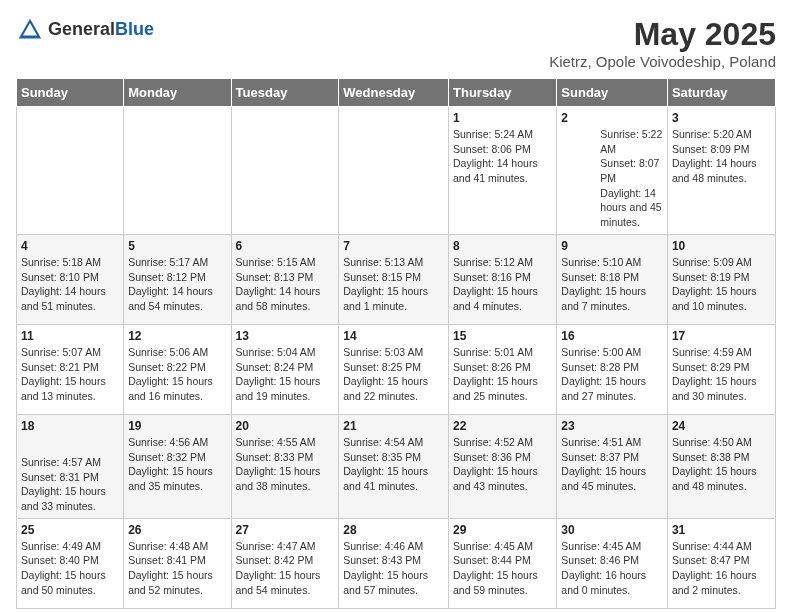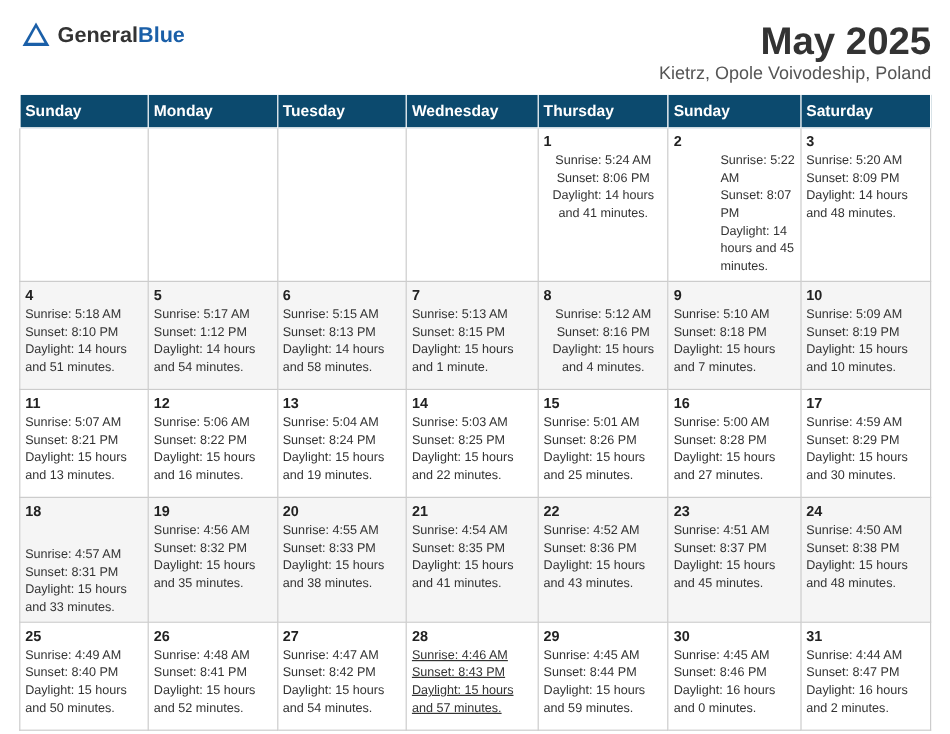--- a/index.html
+++ b/index.html
@@ -50,21 +50,21 @@
     .subtitle {
       font-size: 15px;
       color: #555;
     }
     .calendar {
       width: 100%;
       border-collapse: collapse;
       font-size: 11px;
     }
     .calendar th {
-      background-color: #0c4a6e;
+      background-color: #737373;
       color: #fff;
       padding: 6px 4px;
       text-align: left;
       font-size: 13px;
       font-weight: bold;
       border: 1px solid #fff;
     }
     .calendar td {
       border: 1px solid #ccc;
       vertical-align: top;
@@ -139,21 +139,21 @@
       </tr>
   </thead>
   <tbody id="calendar-body">
   <tr>
         <td class="empty-cell"></td>
         <td class="empty-cell"></td>
         <td class="empty-cell"></td>
         <td class="empty-cell"></td>
         <td>
           <span class="day-number">1</span>
-          <div class="day-info" style="white-space: pre-line; text-align: center;">Sunrise: 5:24 AM
+          <div class="day-info" style="white-space: pre-line;">Sunrise: 5:24 AM
 Sunset: 8:06 PM
 Daylight: 14 hours and 41 minutes.</div>
         </td>
         <td>
           <span class="day-number">2</span>
           <div class="day-info" style="white-space: pre-line; margin-left: 39px;">Sunrise: 5:22 AM
 Sunset: 8:07 PM
 Daylight: 14 hours and 45 minutes.</div>
         </td>
         <td>
@@ -166,38 +166,38 @@
       <tr>
         <td>
           <span class="day-number">4</span>
           <div class="day-info" style="white-space: pre-line;">Sunrise: 5:18 AM
 Sunset: 8:10 PM
 Daylight: 14 hours and 51 minutes.</div>
         </td>
         <td>
           <span class="day-number">5</span>
           <div class="day-info" style="white-space: pre-line;">Sunrise: 5:17 AM
-Sunset: 1:12 PM
+Sunset: 8:12 PM
 Daylight: 14 hours and 54 minutes.</div>
         </td>
         <td>
           <span class="day-number">6</span>
           <div class="day-info" style="white-space: pre-line;">Sunrise: 5:15 AM
 Sunset: 8:13 PM
 Daylight: 14 hours and 58 minutes.</div>
         </td>
         <td>
           <span class="day-number">7</span>
           <div class="day-info" style="white-space: pre-line;">Sunrise: 5:13 AM
 Sunset: 8:15 PM
 Daylight: 15 hours and 1 minute.</div>
         </td>
         <td>
           <span class="day-number">8</span>
-          <div class="day-info" style="white-space: pre-line; text-align: center;">Sunrise: 5:12 AM
+          <div class="day-info" style="white-space: pre-line;">Sunrise: 5:12 AM
 Sunset: 8:16 PM
 Daylight: 15 hours and 4 minutes.</div>
         </td>
         <td>
           <span class="day-number">9</span>
           <div class="day-info" style="white-space: pre-line;">Sunrise: 5:10 AM
 Sunset: 8:18 PM
 Daylight: 15 hours and 7 minutes.</div>
         </td>
         <td>
@@ -309,21 +309,21 @@
 Daylight: 15 hours and 52 minutes.</div>
         </td>
         <td>
           <span class="day-number">27</span>
           <div class="day-info" style="white-space: pre-line;">Sunrise: 4:47 AM
 Sunset: 8:42 PM
 Daylight: 15 hours and 54 minutes.</div>
         </td>
         <td>
           <span class="day-number">28</span>
-          <div class="day-info" style="white-space: pre-line; text-decoration: underline;">Sunrise: 4:46 AM
+          <div class="day-info" style="white-space: pre-line;">Sunrise: 4:46 AM
 Sunset: 8:43 PM
 Daylight: 15 hours and 57 minutes.</div>
         </td>
         <td>
           <span class="day-number">29</span>
           <div class="day-info" style="white-space: pre-line;">Sunrise: 4:45 AM
 Sunset: 8:44 PM
 Daylight: 15 hours and 59 minutes.</div>
         </td>
         <td>

